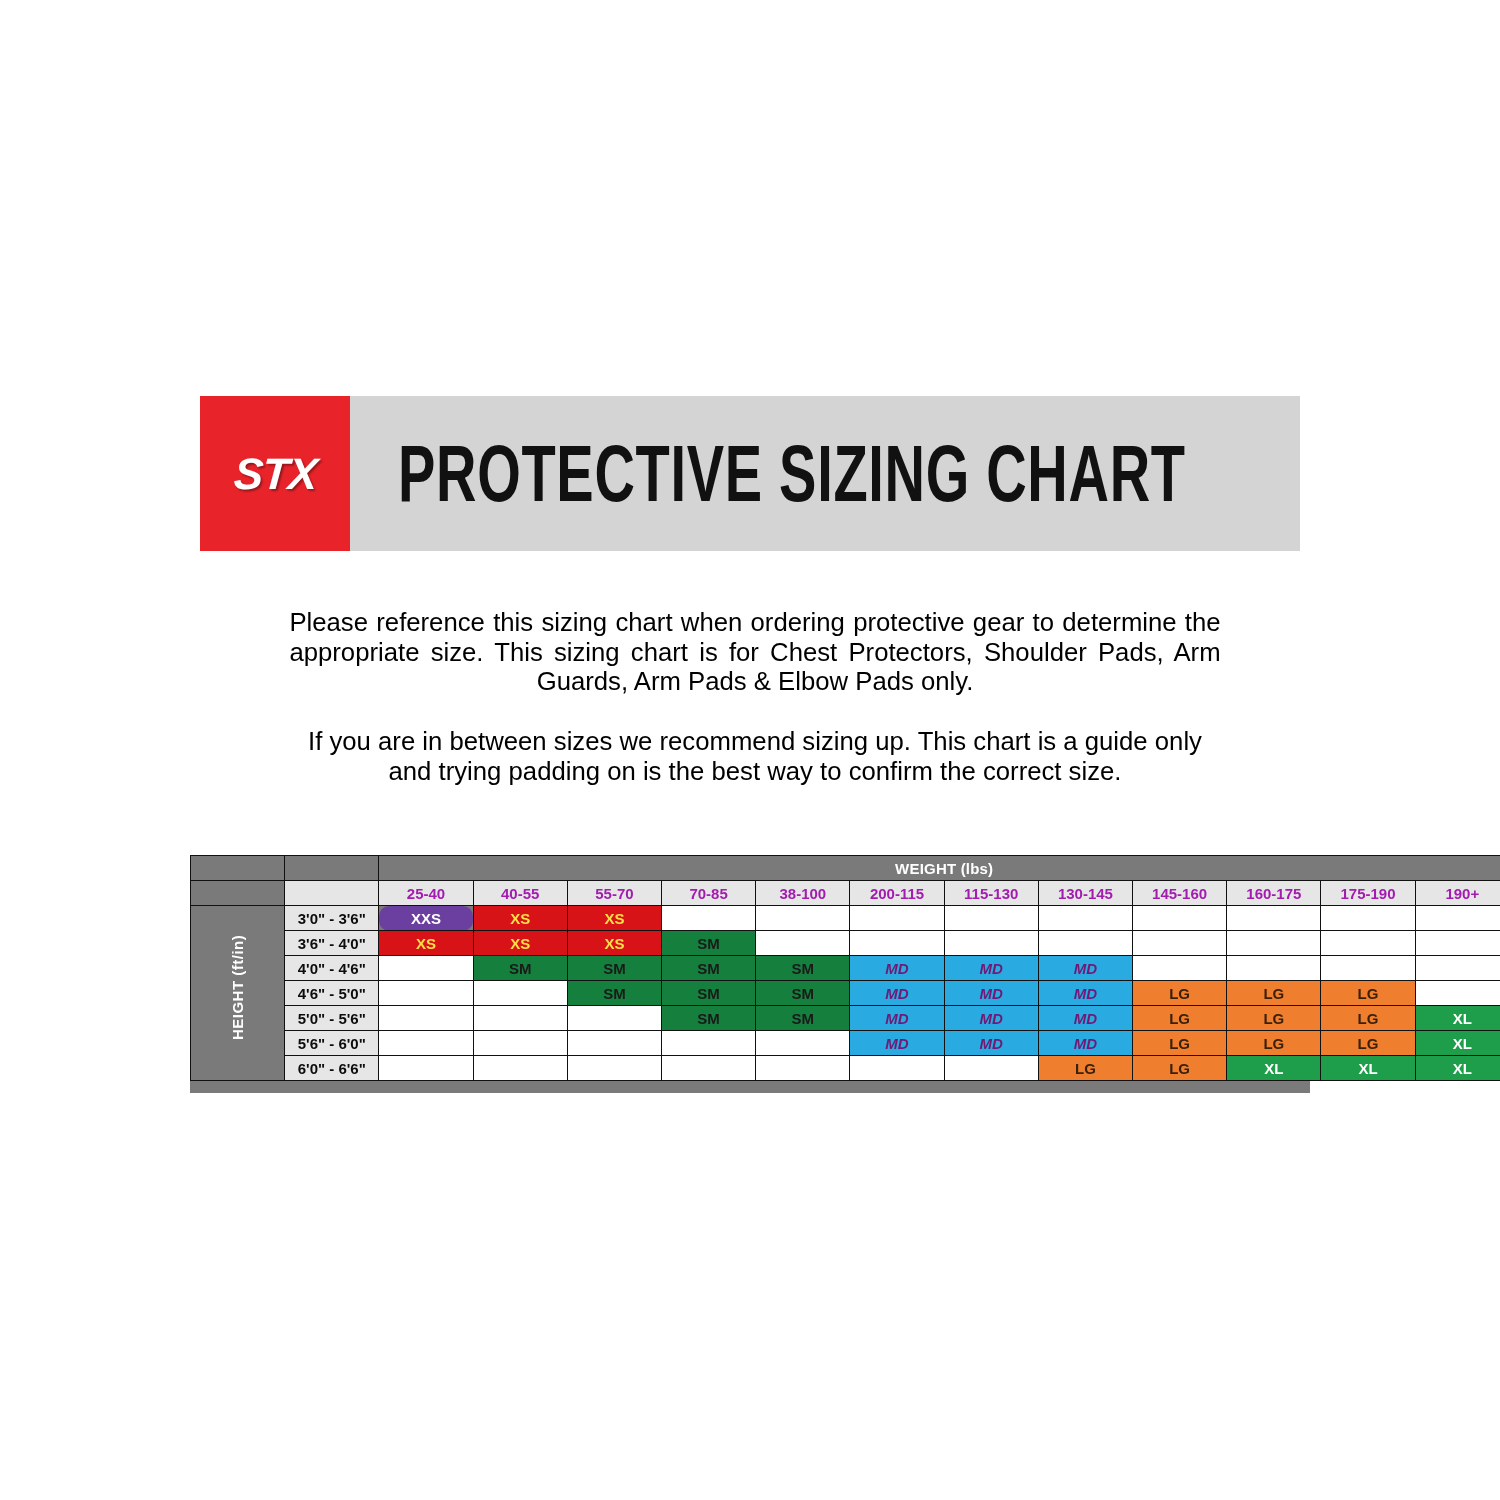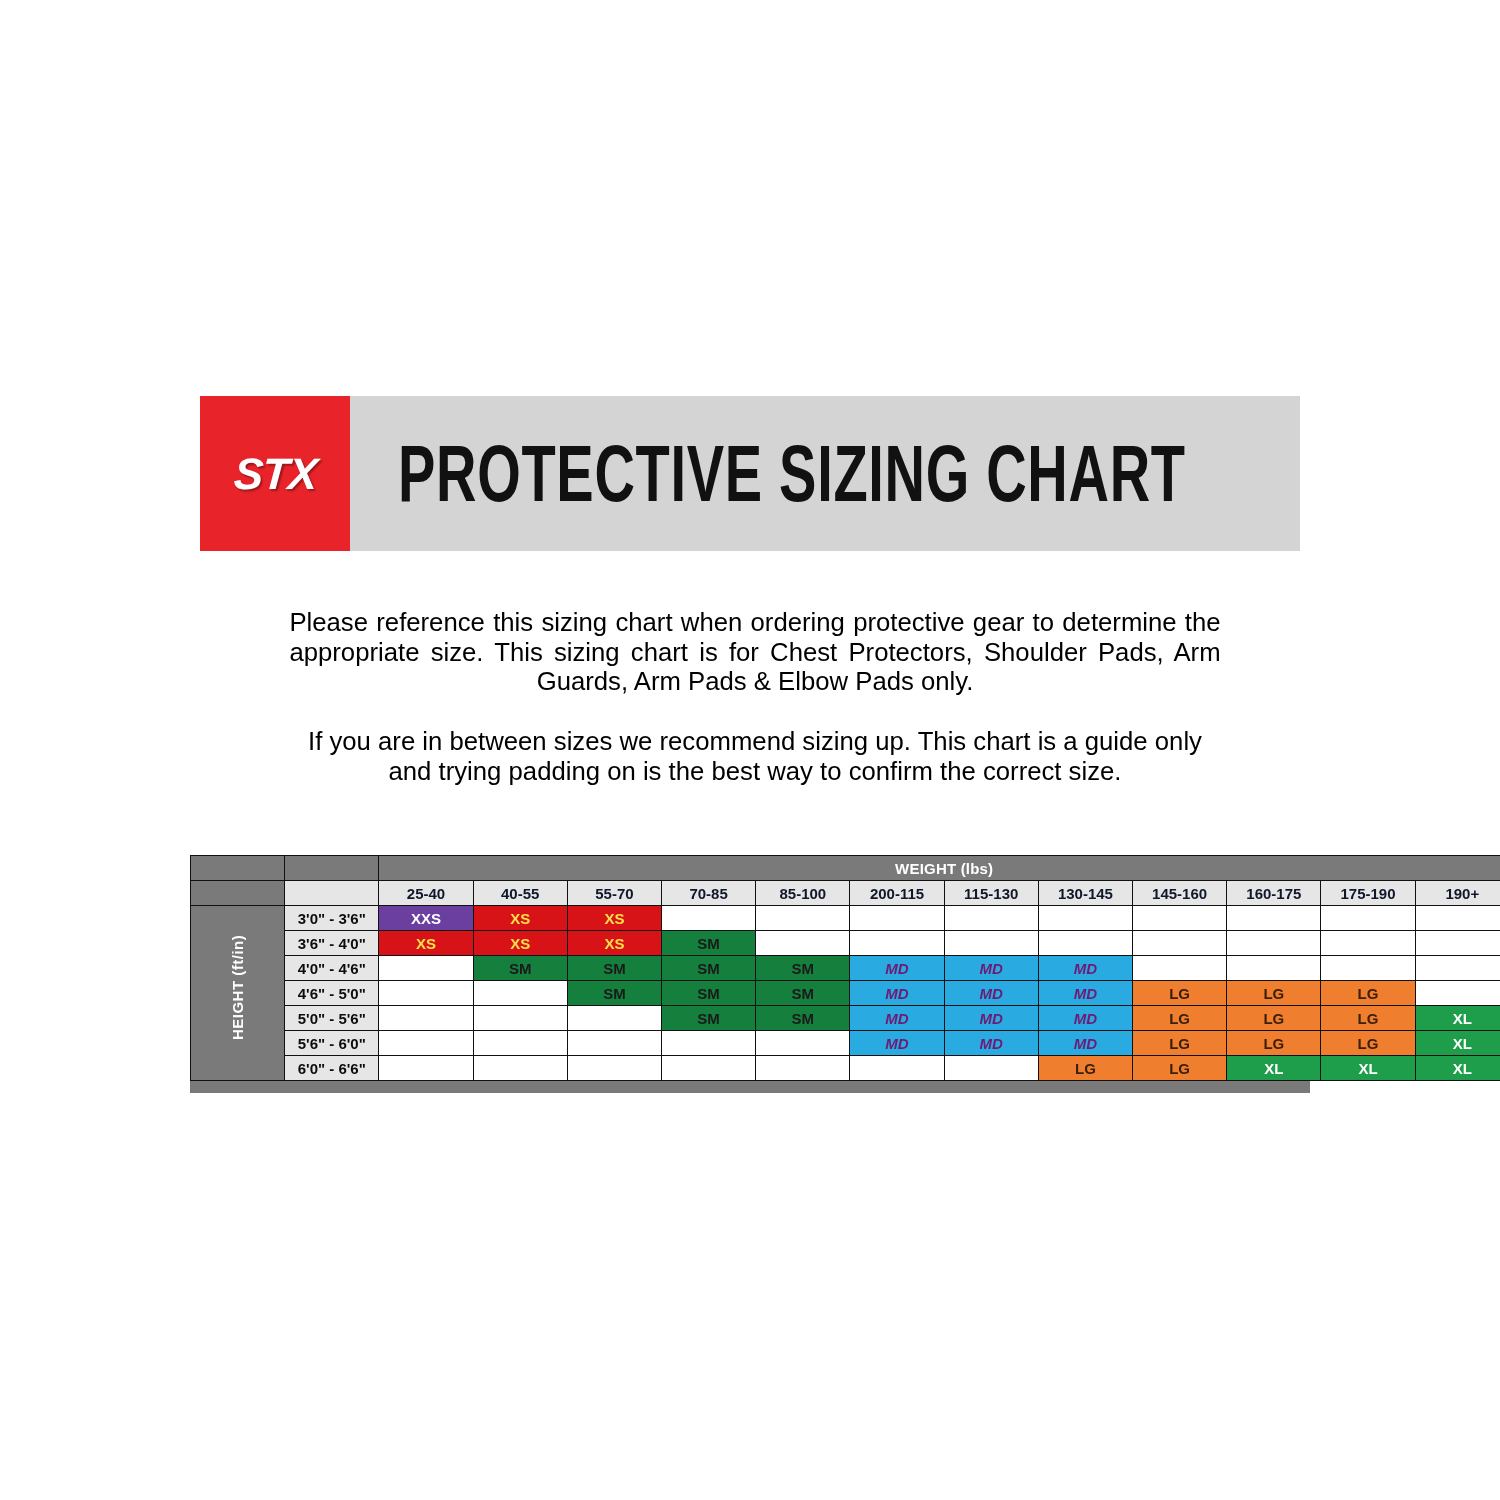--- a/index.html
+++ b/index.html
@@ -117,40 +117,40 @@
     background: #7a7a7a;
     border: none;
     color: #ffffff;
     font-size: 16px;
     text-align: center;
     height: 26px;
     letter-spacing: 0.2px;
   }
   th.wcol {
     background: #e6e6e6;
-    color: #0f172a;
+    color: #a21caf;
     font-size: 16px;
     height: 28px;
   }
   th.corner {
     background: #e6e6e6;
   }
   td.hlabel {
     background: #e6e6e6;
     color: #0c0c0c;
     font-size: 16px;
     text-align: left;
     padding-left: 4px;
     white-space: nowrap;
   }
   td.cell {
     background: #ffffff;
   }
   
-  td.sz-XXS { background: #6b3fa0; color: #ffffff; }
+  td.sz-XXS { background: #6b3fa0; color: #ffffff; border-radius: 10px; }
   td.sz-XS  { background: #d81317; color: #fde047; }
   td.sz-SM  { background: #15803d; color: #1a1a1a; }
   td.sz-MD  { background: #29abe2; color: #701a75; font-style: italic; }
   td.sz-LG  { background: #ef7e2e; color: #3a2008; }
   td.sz-XL  { background: #1e9e4a; color: #ffffff; }
 
   
   td.height-axis {
     background: #7a7a7a;
     border: none;
@@ -196,21 +196,21 @@
         <td class="gray-pad"></td>
         <th class="weight-title" colspan="12">WEIGHT (lbs)</th>
       </tr>
       <tr>
         <td class="gray-pad"></td>
         <th class="corner"></th>
       <th class="wcol">25-40</th>
           <th class="wcol">40-55</th>
           <th class="wcol">55-70</th>
           <th class="wcol">70-85</th>
-          <th class="wcol">85-100</th>
+          <th class="wcol">38-100</th>
           <th class="wcol">200-115</th>
           <th class="wcol">115-130</th>
           <th class="wcol">130-145</th>
           <th class="wcol">145-160</th>
           <th class="wcol">160-175</th>
           <th class="wcol">175-190</th>
           <th class="wcol">190+</th>
         </tr>
     </thead>
     <tbody>

